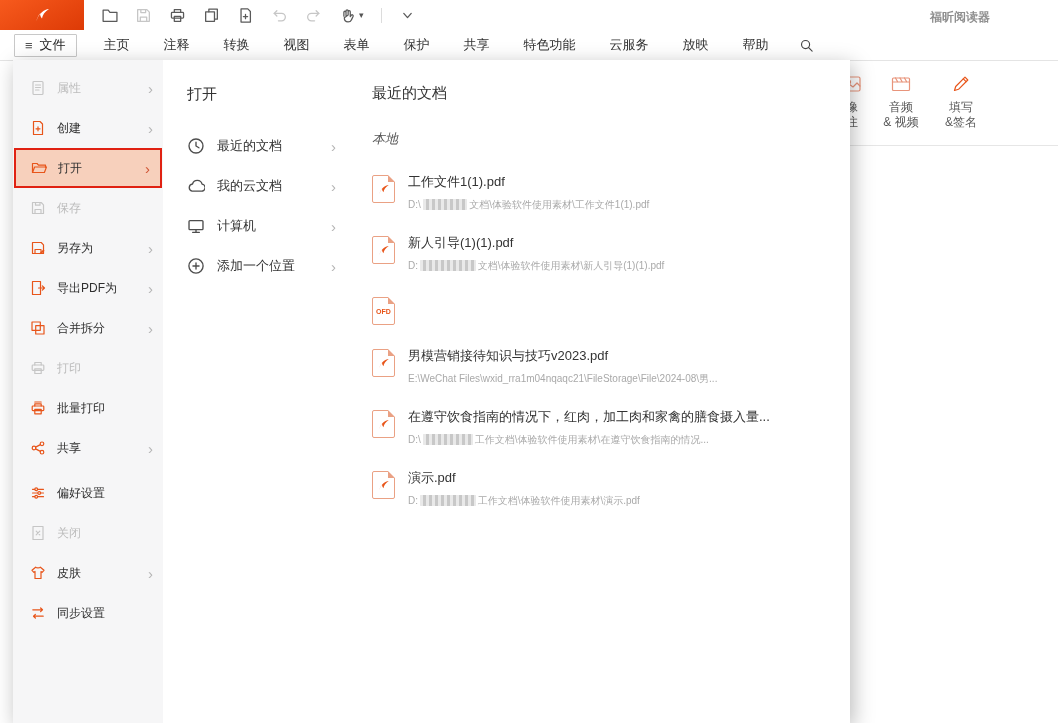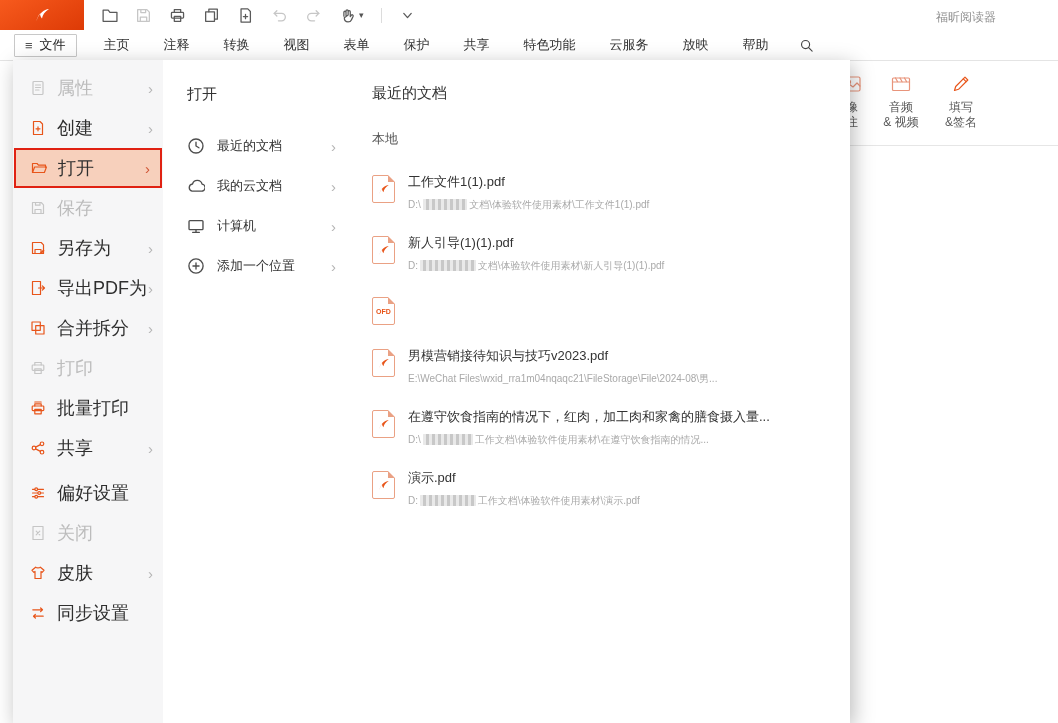--- a/index.html
+++ b/index.html
@@ -12,21 +12,21 @@
 
   
   .topbar { position:absolute; top:0; left:0; width:1058px; height:30px; background:#fff; display:flex; align-items:center; }
   .logo { width:84px; height:30px; background:linear-gradient(150deg,#f75a1d,#dd3a06); display:flex; align-items:center; justify-content:center; flex-shrink:0; }
   .qat { display:flex; align-items:center; gap:17px; margin-left:17px; color:#5a5a5a; }
   .qat .tico svg { width:17px; height:17px; }
   .qat .muted { color:#c6c6c6; }
   .hand-group { display:flex; align-items:center; gap:3px; }
   .caret { font-size:9px; color:#555; line-height:1; }
   .vdiv { width:1px; height:15px; background:#dcdcdc; }
-  .app-title { position:absolute; right:62px; top:9px; font-size:12px; color:#8f8f8f; }
+  .app-title { position:absolute; right:68px; top:9px; font-size:12px; color:#8f8f8f;font-weight:bold; }
 
   
   .menubar { position:absolute; top:30px; left:0; width:1058px; height:31px; background:#fff; border-bottom:1px solid #e4e4e4; display:flex; align-items:center; }
   .file-btn { margin-left:14px; height:23px; border:1px solid #c8c8c8; border-radius:1px; display:flex; align-items:center; gap:7px; padding:0 10px; font-size:13px; color:#222; cursor:default; }
   .menu-glyph { font-size:13px; color:#555; }
   .tabs { display:flex; gap:34px; margin-left:27px; font-size:13px; color:#333; }
   .searchbtn { margin-left:30px; color:#444; }
   .searchbtn svg { width:15px; height:15px; }
 
   
@@ -41,40 +41,40 @@
   .rb-sign .rb-icon { color:#e8551a; }
   .rb-partial .rb-icon { color:#e8947b; }
 
   
   .overlay { position:absolute; left:13px; top:60px; width:837px; height:663px; background:#fff; display:flex; box-shadow:3px 5px 20px rgba(0,0,0,.28); z-index:10; }
 
   .fm-side { width:150px; background:#f6f6f7; padding-top:8px; flex-shrink:0; }
   .fm-item { height:40px; display:flex; align-items:center; padding:0 10px 0 17px; cursor:default; }
   .fm-ic { width:16px; height:16px; margin-right:11px; color:#e8551a; flex-shrink:0; }
   .fm-ic svg { width:16px; height:16px; }
-  .fm-label { font-size:18px; color:#2f2f2f; white-space:nowrap; }
+  .fm-label { font-size:12px; color:#2f2f2f; white-space:nowrap; }
   .fm-arrow { margin-left:auto; color:#b5b5b5; font-size:15px; line-height:1; }
   .fm-item.disabled .fm-label { color:#bcbcbc; }
   .fm-item.disabled .fm-ic { color:#c6c6c6; }
   .fm-item.selected { background:#f7d0bc; border:2px solid #e02112; padding-left:15px; margin:0 1px; }
   .fm-item.selected .fm-arrow { color:#d05536; }
   .fm-gap { margin-top:5px; }
 
   .fm-open { width:187px; padding:25px 14px 0 24px; flex-shrink:0; }
   .fm-open-title { font-size:15px; color:#333; }
   .op-list { margin-top:22px; }
   .op-item { height:40px; display:flex; align-items:center; cursor:default; }
   .op-ic { width:18px; height:18px; margin-right:12px; color:#4d4d4d; flex-shrink:0; }
   .op-ic svg { width:18px; height:18px; }
   .op-label { font-size:13px; color:#333; white-space:nowrap; }
   .op-arrow { margin-left:auto; color:#b5b5b5; font-size:15px; line-height:1; }
 
   .fm-main { flex:1; padding:24px 28px 0 22px; overflow:hidden; }
   .rc-title { font-size:15px; color:#333; }
-  .rc-section { margin-top:27px; font-size:13px; color:#555; }
+  .rc-section { margin-top:27px; font-size:13px; color:#555;font-style:italic; }
   .rc-list { margin-top:14px; }
   .rc-item { display:flex; padding:11px 0; align-items:flex-start; cursor:default; }
   .file-icon { width:23px; height:28px; border:1px solid #eaa184; border-radius:2px; background:#fff; margin:2px 13px 0 0; position:relative; display:flex; align-items:center; justify-content:center; flex-shrink:0; }
   .file-icon::after { content:""; position:absolute; top:-1px; right:-1px; width:7px; height:7px; background:linear-gradient(225deg,#fff 48%,#eaa184 52%); }
   .fox-glyph svg { width:15px; height:15px; stroke:none; }
   .ofd-label { font-size:7px; font-weight:bold; color:#e8551a; }
   .rc-name { font-size:13px; color:#333; white-space:nowrap; }
   .rc-path { margin-top:7px; font-size:10px; color:#a9a9a9; white-space:nowrap; }
   .redact { color:transparent; white-space:pre; background:#d7d7d7;
     background-image:repeating-linear-gradient(90deg, rgba(255,255,255,.45) 0 3px, rgba(0,0,0,.07) 3px 6px);

